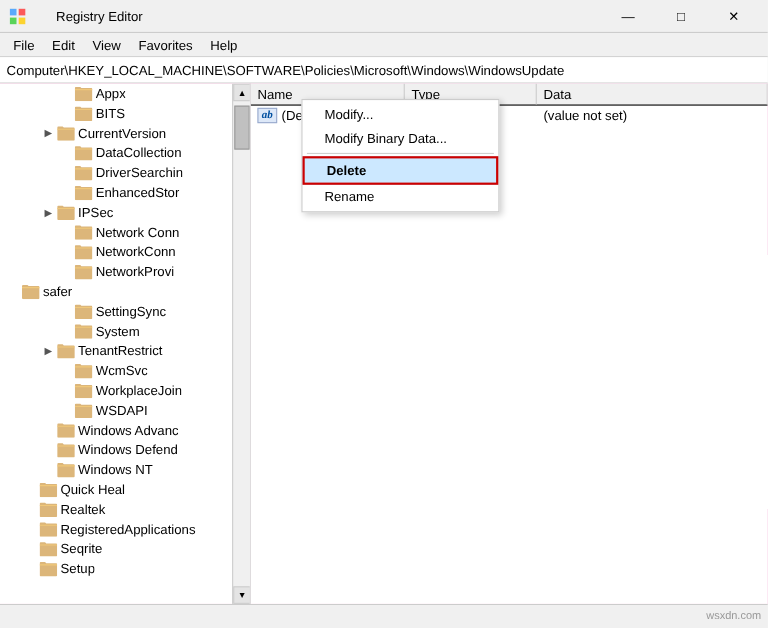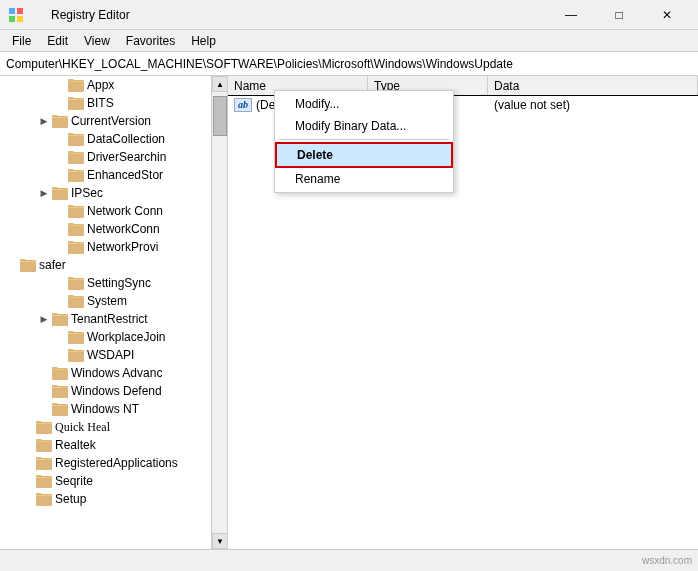--- a/index.html
+++ b/index.html
@@ -402,20 +402,28 @@
 
       <div class="tree-item" style="padding-left: 36px;">
         <div class="tree-expand" style="font-size:9px; color:#555;">▶</div>
         <svg class="tree-folder-icon" viewBox="0 0 16 14">
             <path d="M0 2 Q0 1 1 1 L5 1 L6 2 L15 2 Q16 2 16 3 L16 13 Q16 14 15 14 L1 14 Q0 14 0 13Z" fill="#DCB67A"></path>
             <path d="M0 3 L16 3 L16 4 L0 4Z" fill="#F0C87A"></path>
           </svg>
         <span class="tree-item-label">TenantRestrict</span>
       </div>
 
+      <div class="tree-item" style="padding-left: 52px;">
+        <div class="tree-expand"></div>
+        <svg class="tree-folder-icon" viewBox="0 0 16 14">
+            <path d="M0 2 Q0 1 1 1 L5 1 L6 2 L15 2 Q16 2 16 3 L16 13 Q16 14 15 14 L1 14 Q0 14 0 13Z" fill="#DCB67A"></path>
+            <path d="M0 3 L16 3 L16 4 L0 4Z" fill="#F0C87A"></path>
+          </svg>
+        <span class="tree-item-label">WcmSvc</span>
+      </div>
 
       <div class="tree-item" style="padding-left: 52px;">
         <div class="tree-expand"></div>
         <svg class="tree-folder-icon" viewBox="0 0 16 14">
             <path d="M0 2 Q0 1 1 1 L5 1 L6 2 L15 2 Q16 2 16 3 L16 13 Q16 14 15 14 L1 14 Q0 14 0 13Z" fill="#DCB67A"></path>
             <path d="M0 3 L16 3 L16 4 L0 4Z" fill="#F0C87A"></path>
           </svg>
         <span class="tree-item-label">WorkplaceJoin</span>
       </div>
 
@@ -448,21 +456,21 @@
 
       <div class="tree-item" style="padding-left: 36px;">
         <div class="tree-expand"></div>
         <svg class="tree-folder-icon" viewBox="0 0 16 14">
             <path d="M0 2 Q0 1 1 1 L5 1 L6 2 L15 2 Q16 2 16 3 L16 13 Q16 14 15 14 L1 14 Q0 14 0 13Z" fill="#DCB67A"></path>
             <path d="M0 3 L16 3 L16 4 L0 4Z" fill="#F0C87A"></path>
           </svg>
         <span class="tree-item-label">Windows NT</span>
       </div>
 
-      <div class="tree-item" style="padding-left: 20px; font-family: Liberation Serif, serif;">
+      <div class="tree-item" style="padding-left: 20px;">
         <div class="tree-expand"></div>
         <svg class="tree-folder-icon" viewBox="0 0 16 14">
             <path d="M0 2 Q0 1 1 1 L5 1 L6 2 L15 2 Q16 2 16 3 L16 13 Q16 14 15 14 L1 14 Q0 14 0 13Z" fill="#DCB67A"></path>
             <path d="M0 3 L16 3 L16 4 L0 4Z" fill="#F0C87A"></path>
           </svg>
         <span class="tree-item-label">Quick Heal</span>
       </div>
 
       <div class="tree-item" style="padding-left: 20px;">
         <div class="tree-expand"></div>

